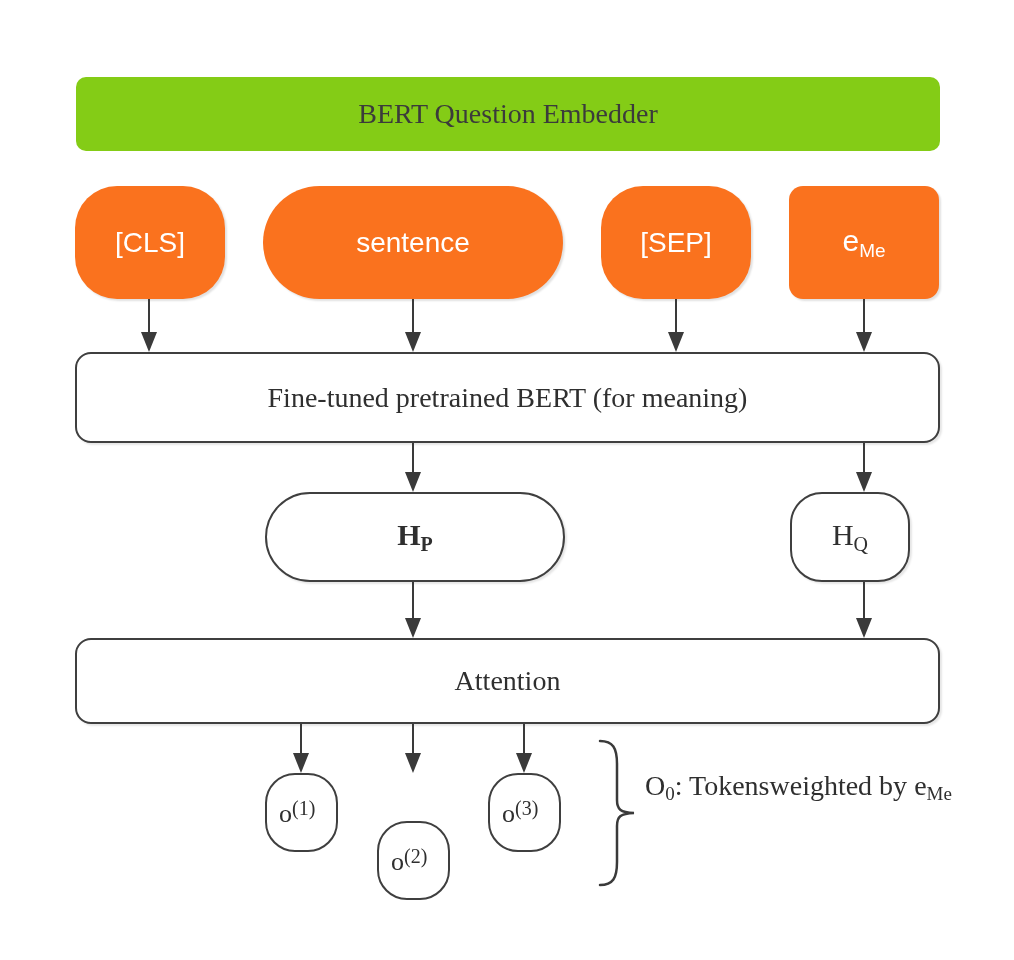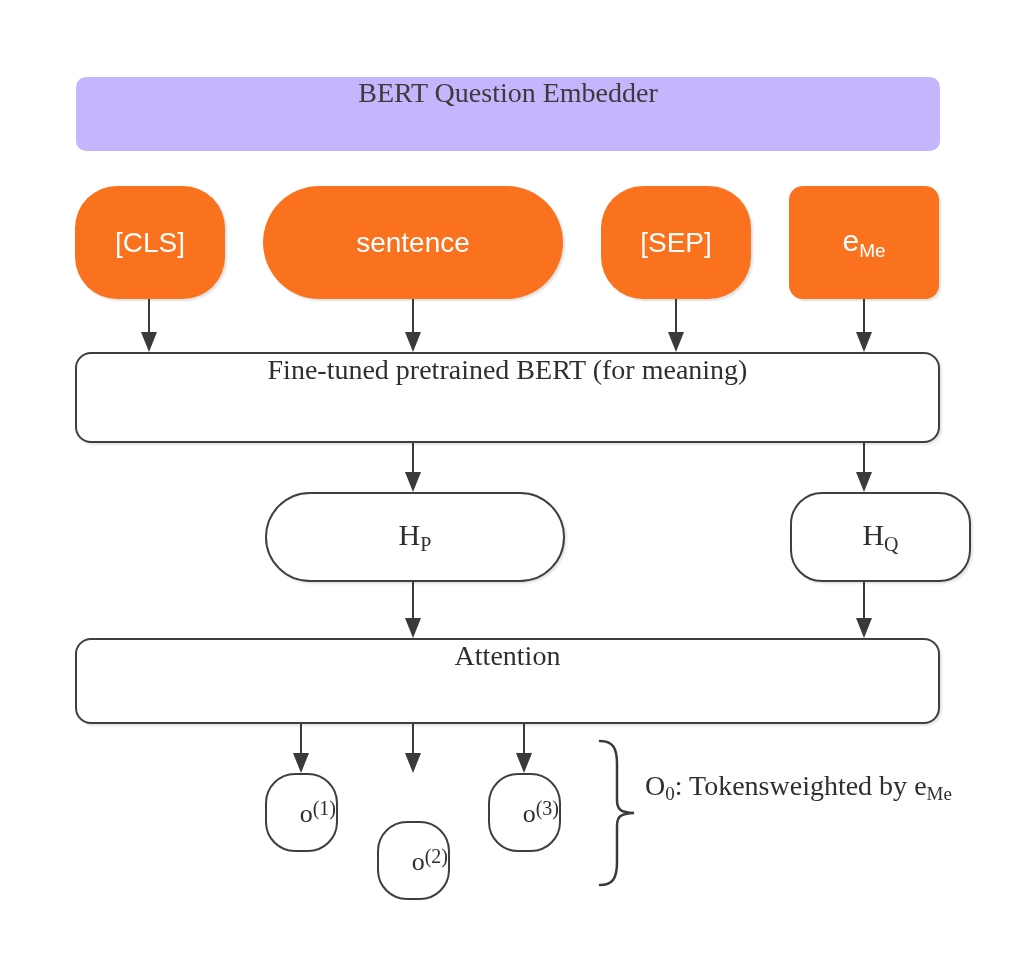--- a/index.html
+++ b/index.html
@@ -14,23 +14,23 @@
     background: #ffffff;
     font-family: "Liberation Serif", serif;
     color: #313131;
     overflow: hidden;
   }
   
   .header-bar {
     position: absolute;
     left: 76px; top: 77px;
     width: 864px; height: 74px;
-    background: #c4b5fd;
+    background: #84cc16;
     border-radius: 10px;
-    display: flex; justify-content: center;
+    display: flex; align-items: center; justify-content: center;
     font-size: 28px;
     color: #3b3b3b;
   }
   
   .token {
     position: absolute;
     top: 186px; height: 113px;
     background: #fa721e;
     color: #ffffff;
     font-family: "Liberation Sans", sans-serif;
@@ -45,51 +45,51 @@
   .token .base { font-size: 30px; }
   .token .sub  { font-size: 19px; vertical-align: -6px; }
   
   .process-box {
     position: absolute;
     left: 75px; width: 865px;
     background: #ffffff;
     border: 2px solid #3f3f3f;
     border-radius: 16px;
     box-sizing: border-box;
-    display: flex; align-items: flex-start; justify-content: center;
+    display: flex; align-items: center; justify-content: center;
     font-size: 28px;
     color: #2f2f2f;
     box-shadow: 2px 2px 2px rgba(0,0,0,0.10);
   }
   .bert-box      { top: 352px; height: 91px; }
   .attention-box { top: 638px; height: 86px; }
   
   .hstate {
     position: absolute;
     top: 492px; height: 90px;
     background: #ffffff;
     border: 2px solid #3f3f3f;
     box-sizing: border-box;
     display: flex; align-items: center; justify-content: center;
     font-size: 30px;
     color: #2f2f2f;
     box-shadow: 2px 2px 2px rgba(0,0,0,0.10);
   }
-  .hstate-p { left: 265px; width: 300px; border-radius: 45px; }
-  .hstate-q { left: 790px; width: 181px; border-radius: 32px; }
+  .hstate-p { left: 265px; width: 300px; border-radius: 45px; font-weight: bold; }
+  .hstate-q { left: 790px; width: 120px; border-radius: 32px; }
   .hstate .sub { font-size: 20px; vertical-align: -6px; }
   
   .output-box {
     position: absolute;
     top: 773px; width: 73px; height: 79px;
     background: #ffffff;
     border: 2px solid #3f3f3f;
     border-radius: 30px;
     box-sizing: border-box;
-    display: flex; align-items: center; justify-content: flex-end;
+    display: flex; align-items: center; justify-content: flex-start;
     font-size: 26px;
     color: #2f2f2f;
     padding-left: 12px;
   }
   .output-1 { left: 265px; }
   .output-2 { left: 377px; margin-top: 48px; }
   .output-3 { left: 488px; }
   .output-box .sup { font-size: 20px; vertical-align: 7px; }
   
   .arrow {

